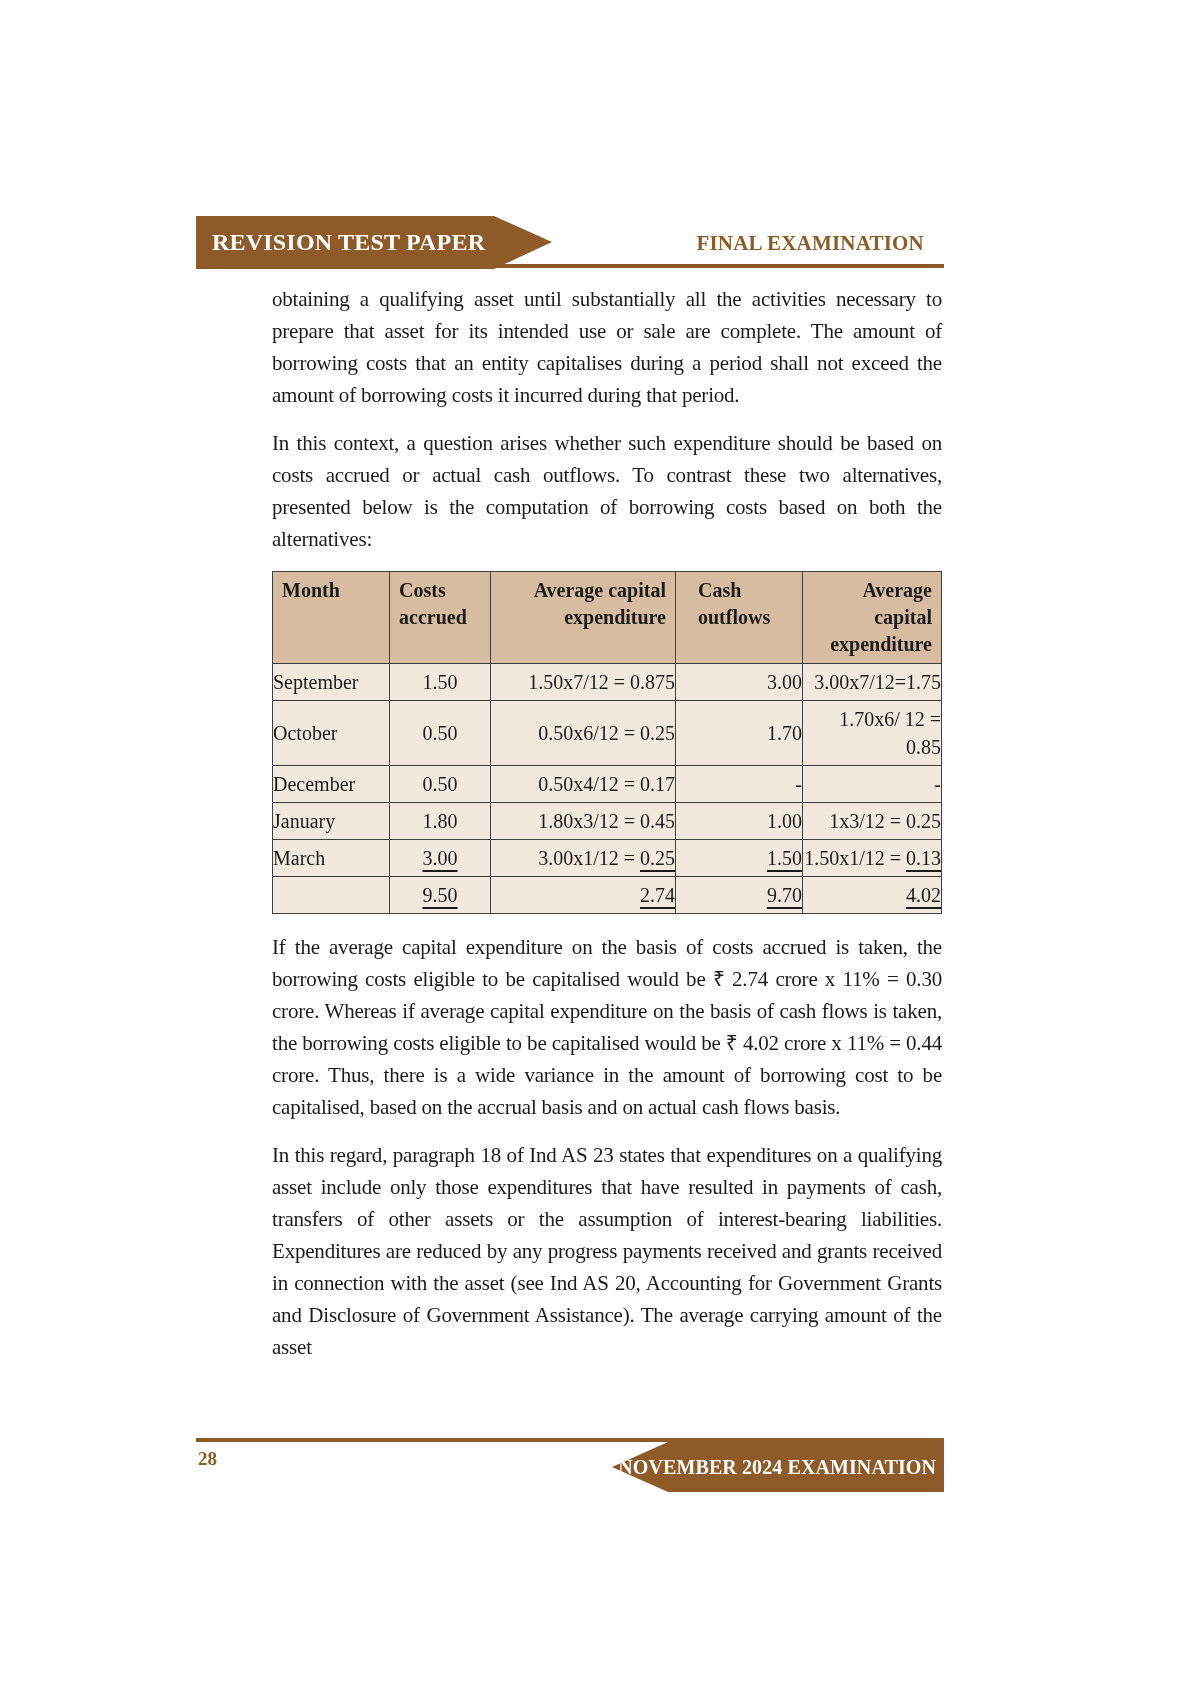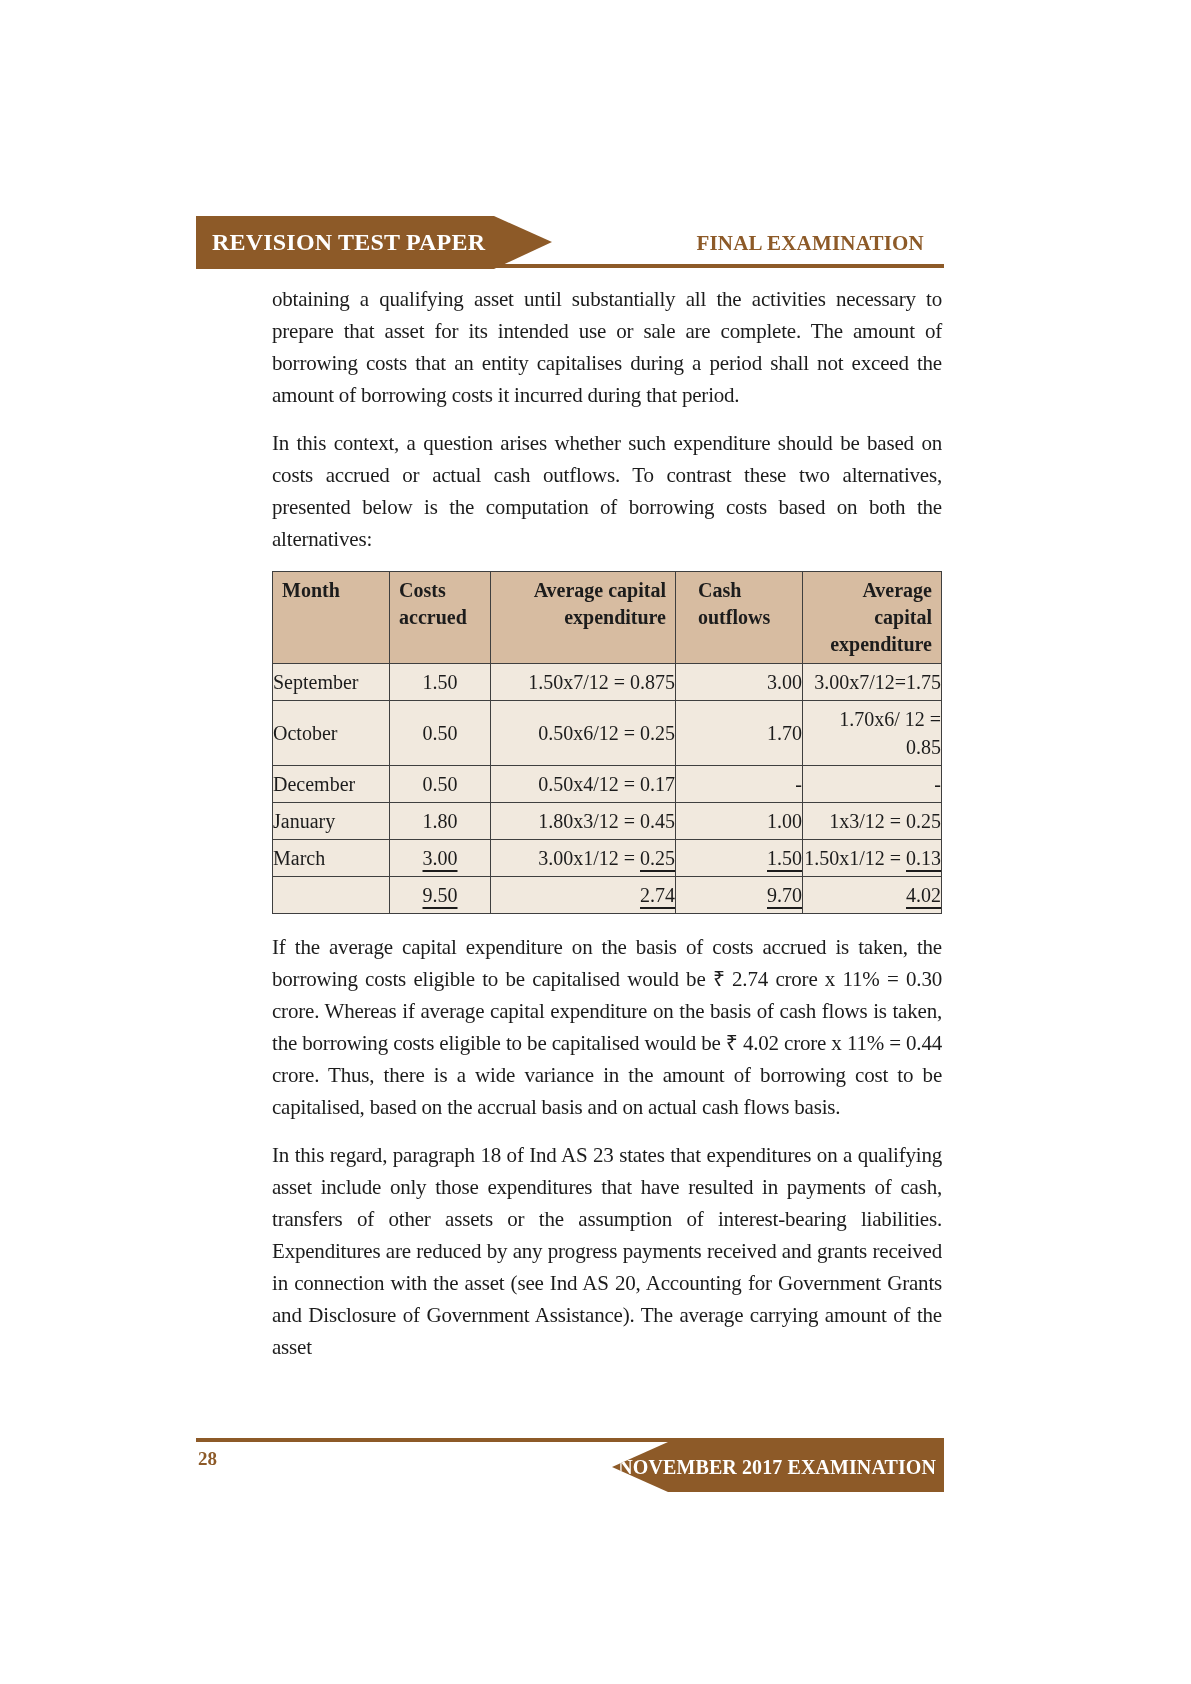--- a/index.html
+++ b/index.html
@@ -150,16 +150,16 @@
         </tbody>
     </table>
 
     <p>If the average capital expenditure on the basis of costs accrued is taken, the borrowing costs eligible to be capitalised would be ₹ 2.74 crore x 11% = 0.30 crore.  Whereas if average capital expenditure on the basis of cash flows is taken, the borrowing costs eligible to be capitalised would be ₹ 4.02 crore x 11% = 0.44 crore. Thus, there is a wide variance in the amount of borrowing cost to be capitalised, based on the accrual basis and on actual cash flows basis.</p>
     <p>In this regard, paragraph 18 of Ind AS 23 states that expenditures on a qualifying asset include only those expenditures that have resulted in payments of cash, transfers of other assets or the assumption of interest-bearing liabilities.  Expenditures are reduced by any progress payments received and grants received in connection with the asset (see Ind AS 20, Accounting for Government Grants and Disclosure of Government Assistance).  The average carrying amount of the asset</p>
   </div>
 
   <div class="footer-rule"></div>
   <div class="page-number">28</div>
   <div class="footer-banner">
-    <span>NOVEMBER 2017 EXAMINATION</span>
+    <span>NOVEMBER 2024 EXAMINATION</span>
   </div>
 
 </div>
 
 </body></html>

